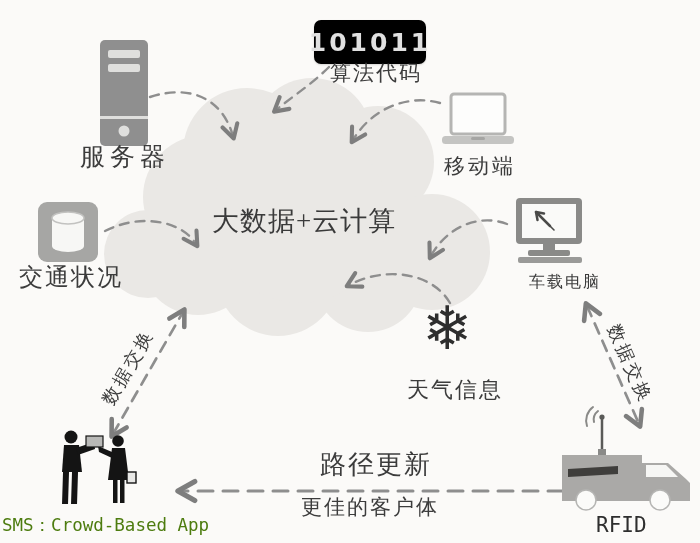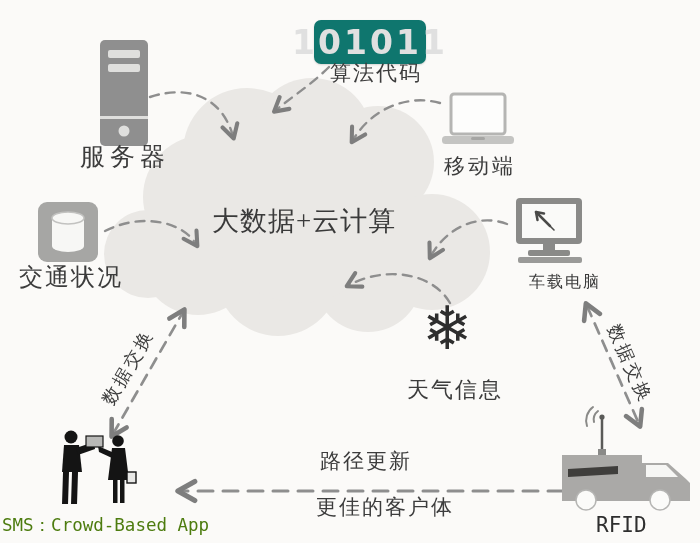--- a/index.html
+++ b/index.html
@@ -14,43 +14,43 @@
     position:absolute; white-space:nowrap; color:#3c3c3c;
     font-family:"Liberation Serif","DejaVu Serif",serif;
   }
   #cloud-title{left:212px; top:203px; font-size:27px; letter-spacing:1px; color:#3a3a3a;}
   #lbl-server{left:80px; top:140px; font-size:25px; letter-spacing:5px;}
   #lbl-algorithm{left:330px; top:59px; font-size:21px; letter-spacing:2px;}
   #lbl-mobile{left:444px; top:152px; font-size:21px; letter-spacing:3px;}
   #lbl-traffic{left:19px; top:261px; font-size:24px; letter-spacing:2px;}
   #lbl-vehicle{left:529px; top:272px; font-size:16px; letter-spacing:2px;}
   #lbl-weather{left:407px; top:375px; font-size:22px; letter-spacing:2px;}
-  #lbl-route{left:320px; top:447px; font-size:21px; letter-spacing:2px;}
-  #lbl-customer{left:316px; top:493px; font-size:21px; letter-spacing:2px;}
+  #lbl-route{left:320px; top:447px; font-size:26px; letter-spacing:2px;}
+  #lbl-customer{left:301px; top:493px; font-size:21px; letter-spacing:2px;}
   #lbl-rfid{
     left:596px; top:501px; font-size:21px; color:#2e2e2e;
     font-family:"DejaVu Sans Mono","Liberation Mono",monospace;
     margin-top:12px;
   }
   #lbl-sms{
     left:2px; top:513px; font-size:17.5px; color:#4d7c0f;
     font-family:"DejaVu Sans Mono","Liberation Mono",monospace;
   }
   .exchange-lbl{
     position:absolute; font-size:18px; letter-spacing:3px; color:#3c3c3c;
     transform-origin:center center;
   }
   #lbl-exchange-left{left:86px; top:355px; transform:rotate(-60deg);}
   #lbl-exchange-right{left:588px; top:352px; transform:rotate(66deg);}
   #code-badge{
     position:absolute; left:314px; top:20px; width:112px; height:44px;
-    background:#0f766e; border-radius:7px;
+    background:#000000; border-radius:7px;
     display:flex; align-items:center; justify-content:center;
     color:#e0e0e0; font-family:"DejaVu Sans","Liberation Sans",sans-serif;
-    font-weight:bold; font-size:33px; letter-spacing:3px;
+    font-weight:bold; font-size:25px; letter-spacing:3px;
     box-shadow:0 1px 2px rgba(0,0,0,0.15);
   }
   #snowflake{
     position:absolute; left:422px; top:298px; font-size:60px; line-height:1;
     color:#2e2e2e; font-family:"DejaVu Sans",sans-serif;
   }
 </style>
 </head>
 <body>
 

